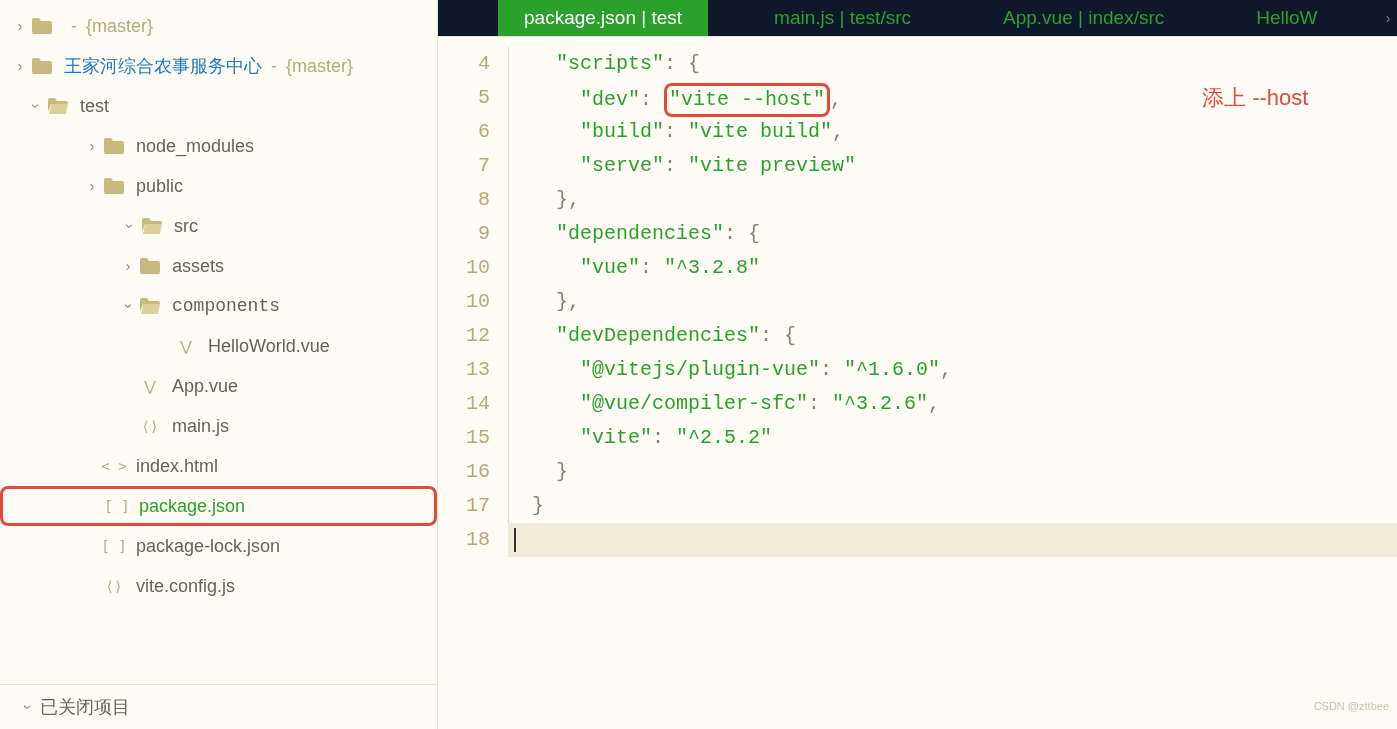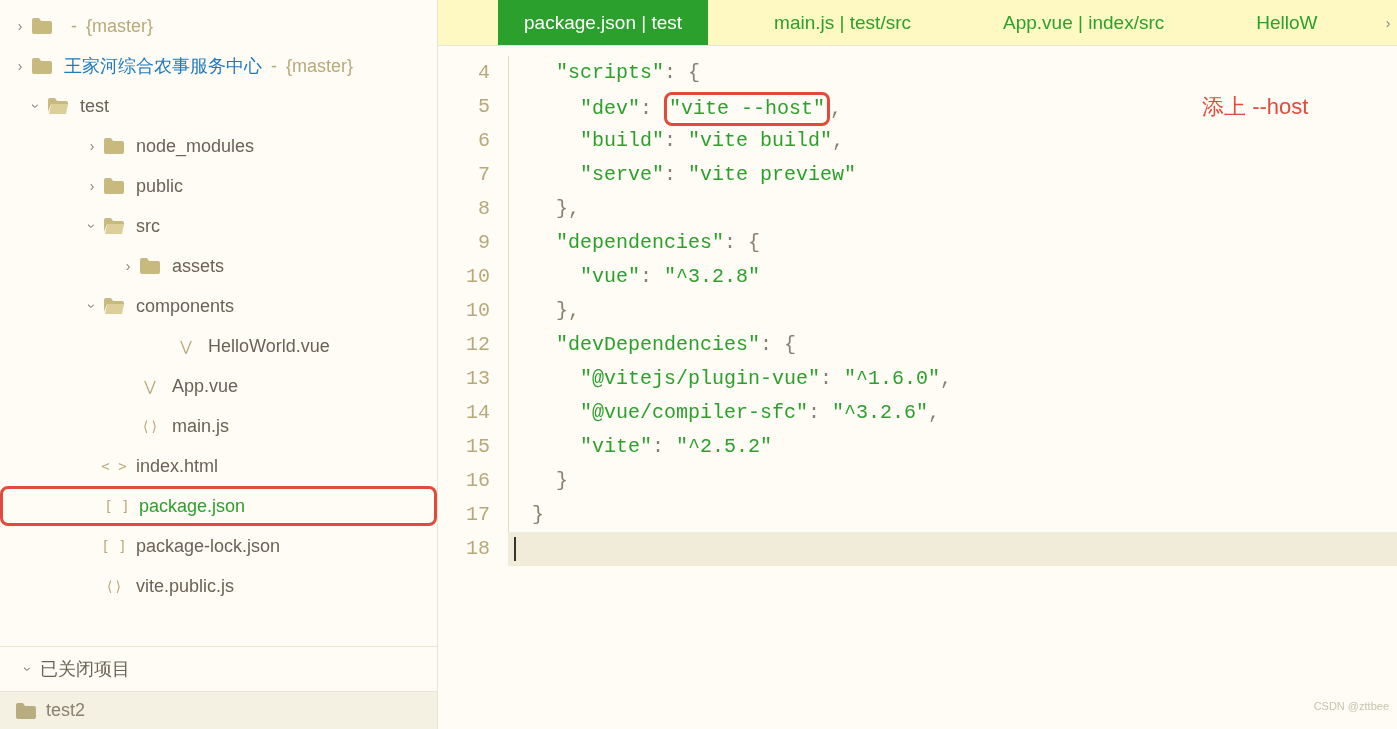--- a/index.html
+++ b/index.html
@@ -74,24 +74,24 @@
       background: #f4f0e2;
     }
     
     .editor {
       flex: 1;
       display: flex;
       flex-direction: column;
       position: relative;
     }
     .tabs {
-      height: 46px;
+      height: 37px;
       display: flex;
       align-items: stretch;
-      background: #fef9c3;
+      background: #0f172a;
       border-bottom: 1px solid #e8e4d6;
       padding-left: 60px;
       overflow: hidden;
     }
     .tab {
       display: flex;
       align-items: center;
       padding: 0 26px;
       font-size: 19px;
       color: #2ca02c;
@@ -243,40 +243,40 @@
         </div>
         <div class="tree-row" style="padding-left: 82px;">
           <span class="chev">›</span>
           <span class="icon folder-icon">
             <svg viewBox="0 0 20 16">
               <path fill="#c8b97f" d="M0 2a2 2 0 0 1 2-2h5l2 3h9a2 2 0 0 1 2 2v9a2 2 0 0 1-2 2H2a2 2 0 0 1-2-2z"></path>
             </svg>
           </span>
           <span class="label">public</span>
         </div>
-        <div class="tree-row" style="padding-left: 82px;">
+        <div class="tree-row" style="padding-left: 120px;">
           <span class="chev" style="transform:rotate(90deg)">›</span>
           <span class="icon folder-icon">
             <svg viewBox="0 0 20 16">
               <path fill="#c8b97f" d="M0 2a2 2 0 0 1 2-2h5l2 3h9a2 2 0 0 1 2 2v1H3l-3 8z"></path>
               <path fill="#dccf9a" d="M3 6h17l-2 10H1z"></path>
             </svg>
           </span>
           <span class="label">src</span>
         </div>
         <div class="tree-row" style="padding-left: 118px;">
           <span class="chev">›</span>
           <span class="icon folder-icon">
             <svg viewBox="0 0 20 16">
               <path fill="#c8b97f" d="M0 2a2 2 0 0 1 2-2h5l2 3h9a2 2 0 0 1 2 2v9a2 2 0 0 1-2 2H2a2 2 0 0 1-2-2z"></path>
             </svg>
           </span>
           <span class="label">assets</span>
         </div>
-        <div class="tree-row" style="padding-left: 82px;">
+        <div class="tree-row" style="padding-left: 118px; font-family: Liberation Mono, monospace;">
           <span class="chev" style="transform:rotate(90deg)">›</span>
           <span class="icon folder-icon">
             <svg viewBox="0 0 20 16">
               <path fill="#c8b97f" d="M0 2a2 2 0 0 1 2-2h5l2 3h9a2 2 0 0 1 2 2v1H3l-3 8z"></path>
               <path fill="#dccf9a" d="M3 6h17l-2 10H1z"></path>
             </svg>
           </span>
           <span class="label">components</span>
         </div>
         <div class="tree-row" style="padding-left: 154px;">
@@ -305,36 +305,28 @@
           <span class="label">package.json</span>
         </div>
         <div class="tree-row" style="padding-left: 82px;">
           <span class="chev"></span>
           <span class="icon file-icon">[ ]</span>
           <span class="label">package-lock.json</span>
         </div>
         <div class="tree-row" style="padding-left: 82px;">
           <span class="chev"></span>
           <span class="icon file-icon">⟨⟩</span>
-          <span class="label">vite.public.js</span>
+          <span class="label">vite.config.js</span>
         </div>
       </div>
   </div>
 
   <div class="closed-projects">
     <span class="chev" style="transform:rotate(90deg)">›</span>
     <span>已关闭项目</span>
-  </div>
-  <div class="sidebar-footer">
-    <span class="icon folder-icon">
-      <svg viewBox="0 0 20 16">
-          <path fill="#b8ac80" d="M0 2a2 2 0 0 1 2-2h5l2 3h9a2 2 0 0 1 2 2v9a2 2 0 0 1-2 2H2a2 2 0 0 1-2-2z"></path>
-        </svg>
-    </span>
-    <span class="label">test2</span>
   </div>
 </div>
 
 <div class="editor">
   <div class="tabs">
     <div id="tabs-container" style="display:flex;flex:1;">
         <div class="tab active">package.json | test</div>
         <div class="tab" style="margin-left: 40px;">main.js | test/src</div>
         <div class="tab" style="margin-left: 40px;">App.vue | index/src</div>
         <div class="tab" style="margin-left: 40px;">HelloW</div>

